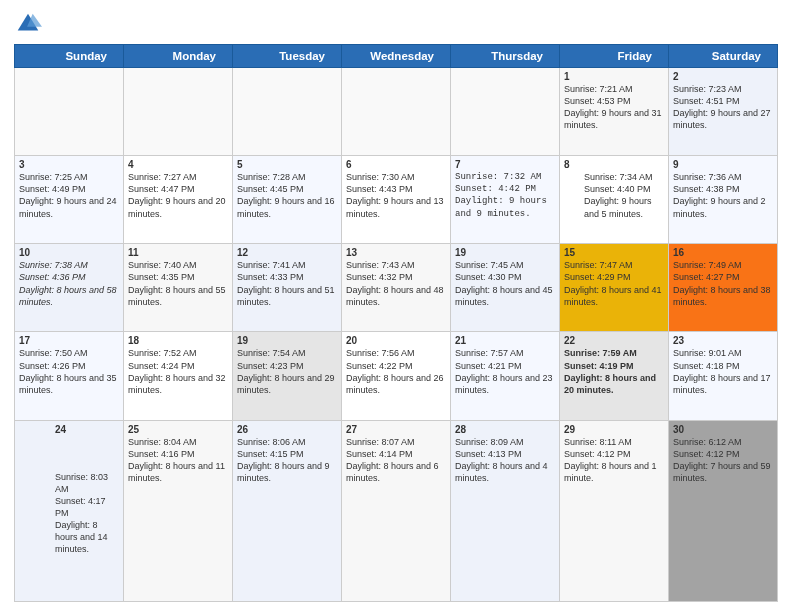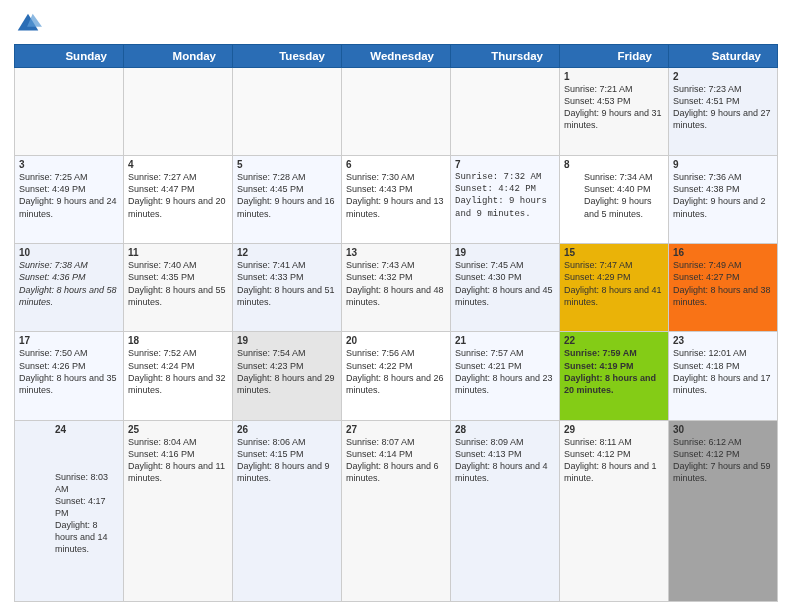--- a/index.html
+++ b/index.html
@@ -290,29 +290,29 @@
               <div class="day-info" style="white-space: pre-line;">Sunrise: 7:56 AM
 Sunset: 4:22 PM
 Daylight: 8 hours and 26 minutes.</div>
             </td>
             <td style="background: rgb(245, 248, 255);">
               <span class="day-num">21</span>
               <div class="day-info" style="white-space: pre-line;">Sunrise: 7:57 AM
 Sunset: 4:21 PM
 Daylight: 8 hours and 23 minutes.</div>
             </td>
-            <td style="background: #84cc16;">
+            <td style="background: #e5e5e5;">
               <span class="day-num">22</span>
               <div class="day-info" style="white-space: pre-line; font-weight: bold;">Sunrise: 7:59 AM
 Sunset: 4:19 PM
 Daylight: 8 hours and 20 minutes.</div>
             </td>
             <td style="background: rgb(245, 248, 255); margin-top: 44px;">
               <span class="day-num">23</span>
-              <div class="day-info" style="white-space: pre-line;">Sunrise: 12:01 AM
+              <div class="day-info" style="white-space: pre-line;">Sunrise: 9:01 AM
 Sunset: 4:18 PM
 Daylight: 8 hours and 17 minutes.</div>
             </td>
           </tr>
           <tr>
             <td style="background: rgb(238, 242, 250); padding-left: 40px;">
               <span class="day-num">24</span>
               <div class="day-info" style="white-space: pre-line; margin-top: 36px;">Sunrise: 8:03 AM
 Sunset: 4:17 PM
 Daylight: 8 hours and 14 minutes.</div>

